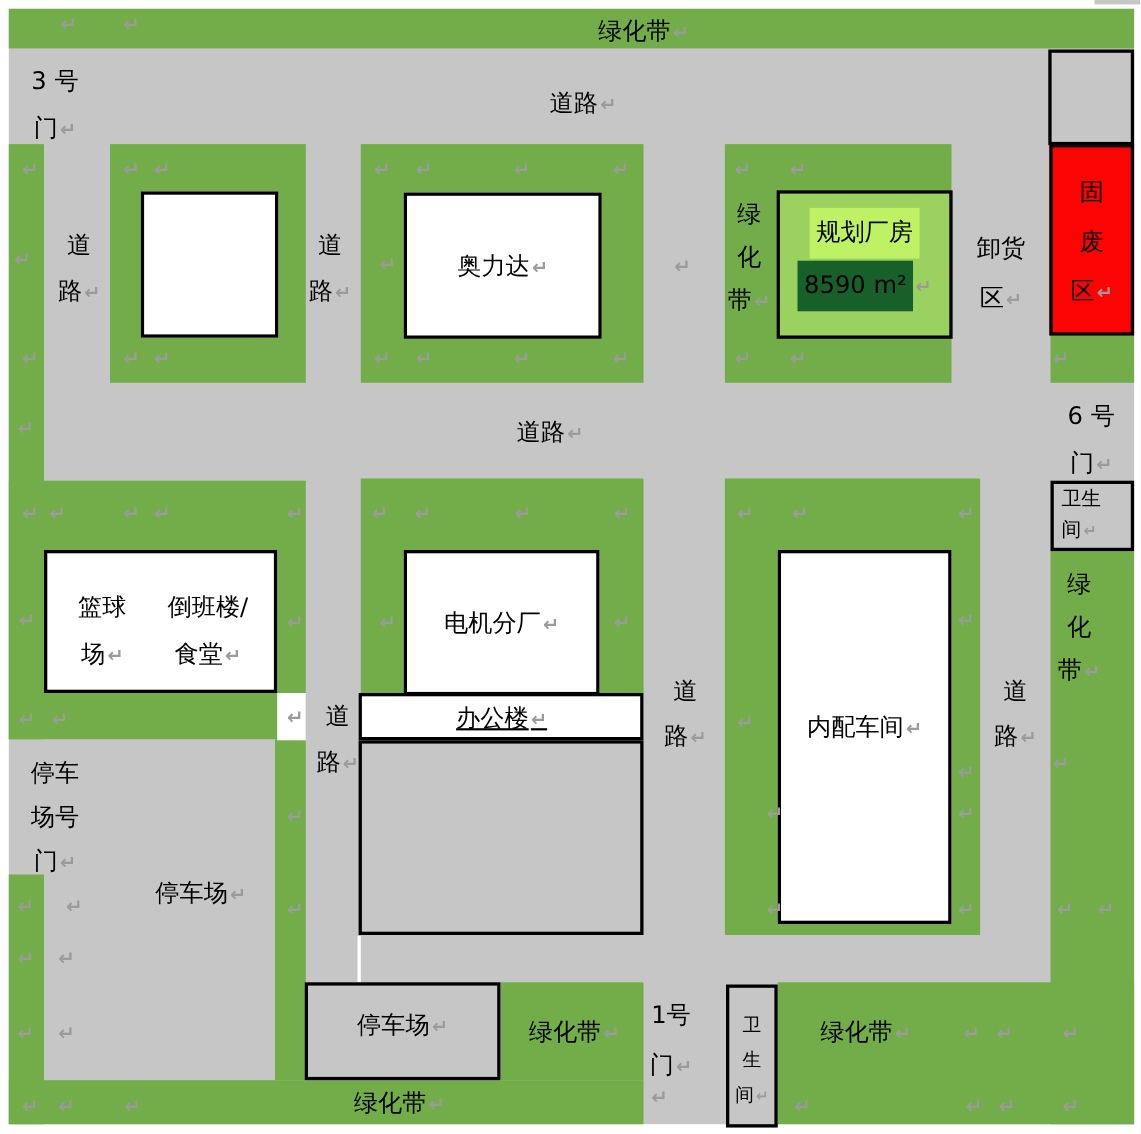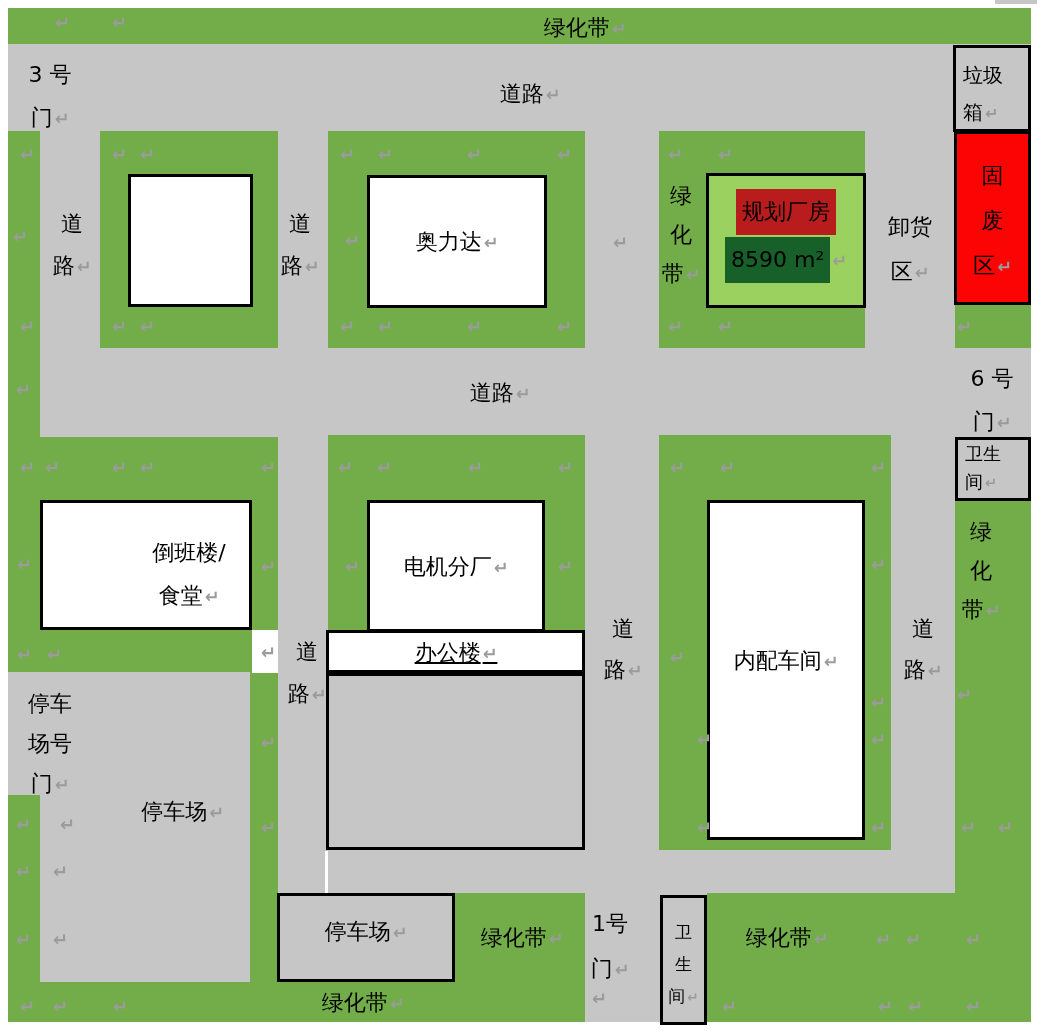--- a/index.html
+++ b/index.html
@@ -55,46 +55,46 @@
     <div class="label" style="left: 450px; top: 79px; width: 160px;"><span class="txt">道路</span><span class="pc">↵</span></div>
     <div class="label" style="left: 44px; top: 203px; width: 56px; line-height: 42px;"><span class="txt">道
 路</span><span class="pc">↵</span></div>
     <div class="label" style="left: 272px; top: 203px; width: 56px; line-height: 42px;"><span class="txt">道
 路</span><span class="pc">↵</span></div>
     <div class="label" style="left: 660px; top: 176px; width: 42px; line-height: 39px;"><span class="txt">绿
 化
 带</span><span class="pc">↵</span></div>
     <div class="label" style="left: 877px; top: 204px; width: 66px; line-height: 45px;"><span class="txt">卸货
 区</span><span class="pc">↵</span></div>
-    <div class="label" style="left: 963px; top: 57px; width: 64px; line-height: 37px; font-size: 20px; text-align: left;"><span class="txt">垃圾
-箱</span><span class="pc">↵</span></div>
     <div class="label" style="left: 954px; top: 153px; width: 77px; line-height: 45px;"><span class="txt">固
 废
 区</span><span class="pc">↵</span></div>
     <div class="label" style="left: 955px; top: 357px; width: 74px; line-height: 43px;"><span class="txt">6 号
 门</span><span class="pc">↵</span></div>
     <div class="label" style="left: 965px; top: 440px; width: 62px; line-height: 28px; font-size: 18px; text-align: left;"><span class="txt">卫生
 间</span><span class="pc">↵</span></div>
     <div class="label" style="left: 420px; top: 378px; width: 160px;"><span class="txt">道路</span><span class="pc">↵</span></div>
     <div class="label" style="left: 953px; top: 512px; width: 56px; line-height: 39px;"><span class="txt">绿
 化
 带</span><span class="pc">↵</span></div>
     <div class="label" style="left: 895px; top: 608px; width: 56px; line-height: 41px;"><span class="txt">道
 路</span><span class="pc">↵</span></div>
     <div class="label" style="left: 595px; top: 608px; width: 56px; line-height: 41px;"><span class="txt">道
 路</span><span class="pc">↵</span></div>
     <div class="label" style="left: 281px; top: 631px; width: 52px; line-height: 42px;"><span class="txt">道
 路</span><span class="pc">↵</span></div>
+    <div class="label" style="left: 46px; top: 531px; width: 94px; line-height: 43px;"><span class="txt">篮球
+场</span><span class="pc">↵</span></div>
     <div class="label" style="left: 377px; top: 552px; width: 158px;"><span class="txt">电机分厂</span><span class="pc">↵</span></div>
     <div class="label" style="left: 134px; top: 531px; width: 110px; line-height: 43px;"><span class="txt">倒班楼/
 食堂</span><span class="pc">↵</span></div>
     <div class="label" style="left: 391px; top: 638px; width: 130px; text-decoration: underline;"><span class="txt">办公楼</span><span class="pc">↵</span></div>
     <div class="label" style="left: 716px; top: 646px; width: 140px;"><span class="txt">内配车间</span><span class="pc">↵</span></div>
     <div class="label" style="left: 387px; top: 227px; width: 140px;"><span class="txt">奥力达</span><span class="pc">↵</span></div>
-    <div class="label" style="left: 711px; top: 188px; width: 150px; line-height: 42px;"><span class="hl-line" style="background: #b91c1c;">规划厂房</span><br><span class="hl-line" style="background: rgb(23, 96, 42);">8590 m²</span><span class="pc">↵</span></div>
+    <div class="label" style="left: 711px; top: 188px; width: 150px; line-height: 42px;"><span class="hl-line" style="background: #bef264;">规划厂房</span><br><span class="hl-line" style="background: rgb(23, 96, 42);">8590 m²</span><span class="pc">↵</span></div>
     <div class="label" style="left: 14px; top: 684px; width: 72px; line-height: 40px;"><span class="txt">停车
 场号
 门</span><span class="pc">↵</span></div>
     <div class="label" style="left: 120px; top: 797px; width: 125px;"><span class="txt">停车场</span><span class="pc">↵</span></div>
     <div class="label" style="left: 300px; top: 917px; width: 132px;"><span class="txt">停车场</span><span class="pc">↵</span></div>
     <div class="label" style="left: 462px; top: 923px; width: 120px;"><span class="txt">绿化带</span><span class="pc">↵</span></div>
     <div class="label" style="left: 576px; top: 901px; width: 68px; line-height: 45px;"><span class="txt">1号
 门</span><span class="pc">↵</span></div>
     <div class="label" style="left: 660px; top: 916px; width: 47px; line-height: 32px; font-size: 17px;"><span class="txt">卫
 生

